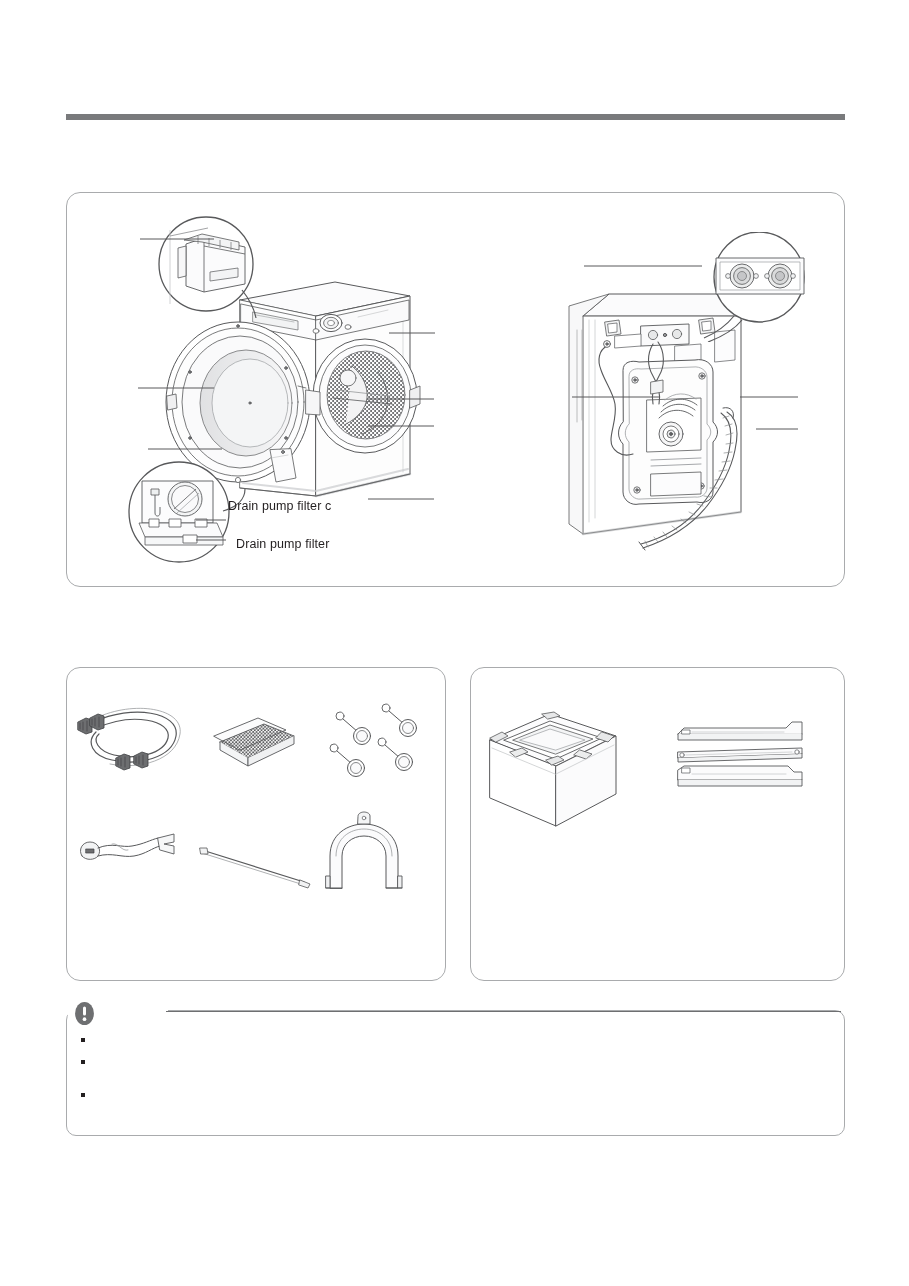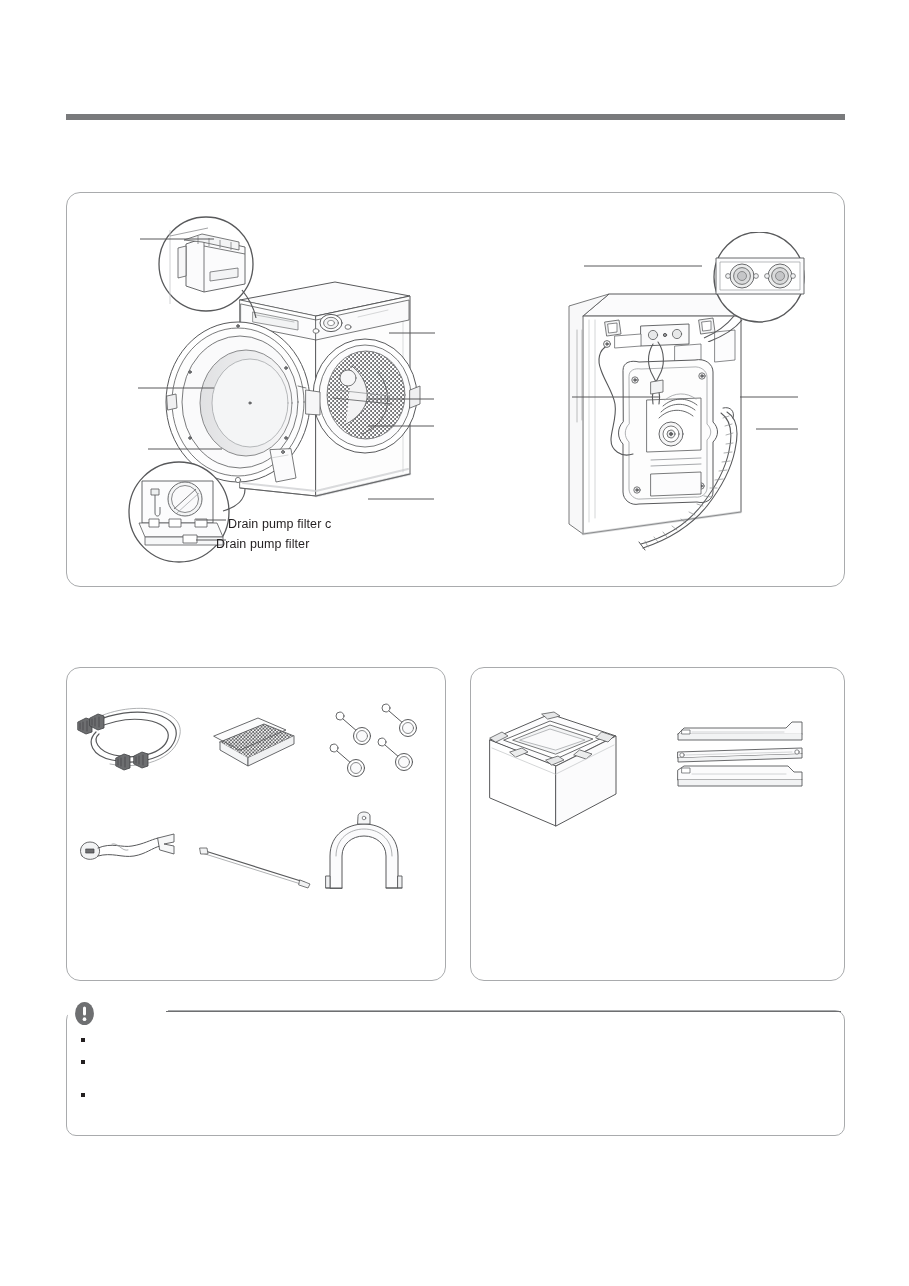--- a/index.html
+++ b/index.html
@@ -89,22 +89,22 @@
 
   
   .callout-label {
     position: absolute;
     font-family: "Liberation Sans", sans-serif;
     font-size: 12.5px;
     color: #231f20;
     white-space: nowrap;
     letter-spacing: 0.1px;
   }
-  #label-filter-c { left: 228px; top: 517px; }
-  #label-filter   { left: 216px; top: 537px; }
+  #label-filter-c { left: 228px; top: 499px; }
+  #label-filter   { left: 236px; top: 537px; }
 
   svg { display: block; }
 </style>
 </head>
 <body>
 
 <div class="page">
 
   <div class="top-rule"></div>
 

